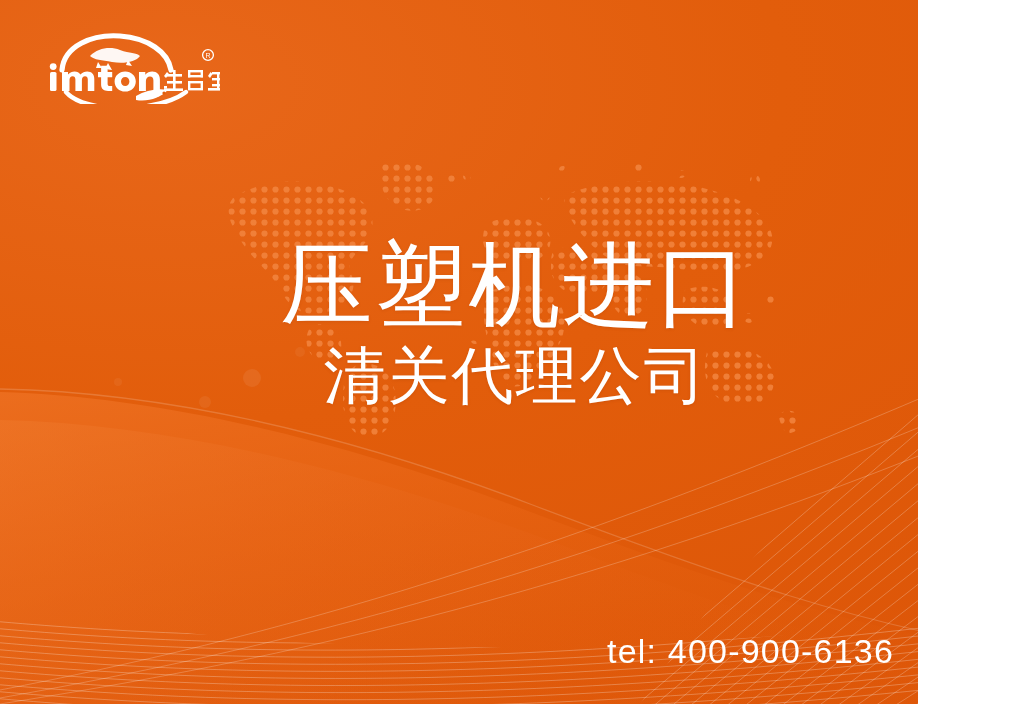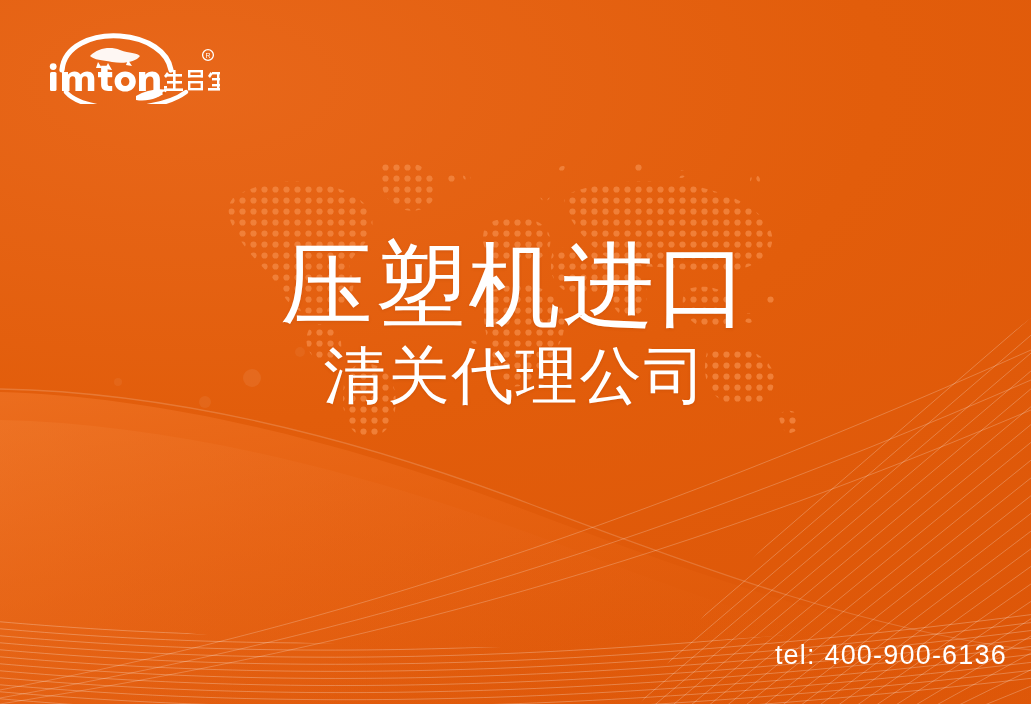--- a/index.html
+++ b/index.html
@@ -6,21 +6,21 @@
     margin: 0;
     padding: 0;
     background: #ffffff;
   }
   body {
     font-family: "Liberation Sans", "DejaVu Sans", sans-serif;
   }
 
   .poster {
     position: relative;
-    width: 1031px;
+    width: 918px;
     height: 704px;
     overflow: hidden;
     background: #e25d0b;
   }
 
   
   .bg-base {
     position: absolute;
     inset: 0;
     background:
@@ -74,21 +74,21 @@
   }
   .headline .line1 { font-size: 92px; }
   .headline .line2 { font-size: 62px; margin-top: 8px; }
 
   
   .tel {
     position: absolute;
     right: 24px;
     bottom: 33px;
     color: #ffffff;
-    font-size: 27px;
+    font-size: 34px;
     letter-spacing: 1.2px;
     white-space: nowrap;
   }
 </style>
 </head>
 <body>
 
 <div class="poster">
 
   <div class="bg-base"></div>

